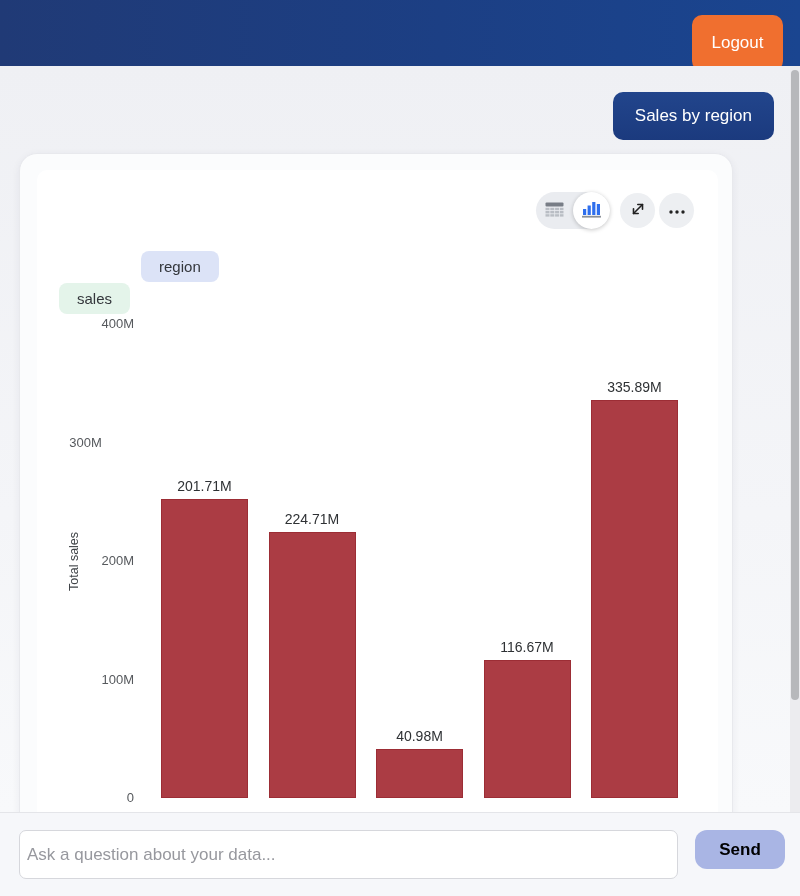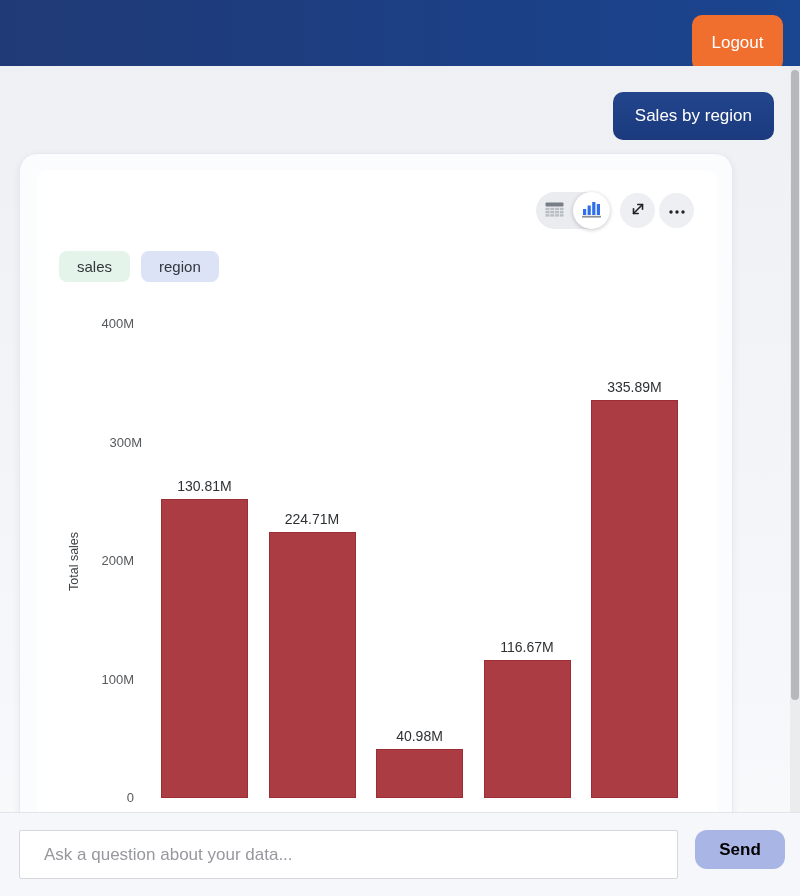--- a/index.html
+++ b/index.html
@@ -43,41 +43,41 @@
   .toggle-btn.active { background:#ffffff; box-shadow:0 1px 4px rgba(0,0,0,0.22); }
   .circle-btn { width:35px; height:35px; border:none; background:#edeff2; border-radius:50%;
     display:flex; align-items:center; justify-content:center; cursor:pointer; padding:0; }
   .circle-btn.expand { margin-left:10px; }
   .circle-btn.more { margin-left:4px; }
 
   
   .tokens { position:absolute; left:22px; top:81px; display:flex; gap:11px; }
   .token { height:31px; border-radius:8px; padding:0 18px; display:flex; align-items:center;
     font-size:15px; color:#33363b; cursor:pointer; }
-  .token.measure { background:#e4f4ea; }
+  .token.measure { background:#e4f4ea;margin-top:32px; }
   .token.attribute { background:#dce3f7; }
 
   
   .chart { position:absolute; left:0; top:131px; width:681px; height:614px; overflow:hidden; }
   .y-tick-label { position:absolute; width:97px; text-align:right; font-size:13px; color:#56595d; }
   .y-axis-title { position:absolute; left:30px; top:190px; height:140px; width:18px;
     writing-mode:vertical-rl; transform:rotate(180deg); text-align:center;
     font-size:12.5px; color:#3f4347; }
   .chart-bar { position:absolute; width:87px; border:1px solid #9c2d35; background:#ab3c44; }
   .bar-value { position:absolute; transform:translateX(-50%); font-size:14px; color:#2e3134; white-space:nowrap; }
 
   
   .scrollbar-track { position:absolute; right:0; top:0; width:10px; height:746px; background:#ececef; }
   .scrollbar-thumb { position:absolute; right:1px; top:4px; width:8px; height:630px; background:#b7b8bb; border-radius:4px; }
 
   
   .composer { position:absolute; left:0; top:812px; width:800px; height:84px;
     background:#f6f7fa; border-top:1px solid #e4e5e9; }
   .composer-input { position:absolute; left:19px; top:17px; width:659px; height:49px;
-    background:#ffffff; border:1.5px solid #d6d7dc; border-radius:2px; padding:0 24px;
+    background:#ffffff; border:1.5px solid #d6d7dc; border-radius:7px; padding:0 7px;
     font-size:17px; color:#3c3c40; font-family:"Liberation Sans",sans-serif; outline:none; }
   .composer-input::placeholder { color:#97989e; }
   .send-btn { position:absolute; left:695px; top:17px; width:90px; height:39px;
     background:#a9b5e4; border:none; border-radius:12px; color:#000000; font-size:17px; font-weight:bold;
     font-family:"Liberation Sans",sans-serif; cursor:pointer; }
 </style>
 </head>
 <body>
 
 <div class="app">
@@ -156,26 +156,26 @@
         </div>
 
         <div class="tokens">
           <span class="token measure">sales</span>
           <span class="token attribute">region</span>
         </div>
 
         <div class="chart">
           <div class="y-axis-title">Total sales</div>
         <div class="y-tick-label" style="left: 0px; width: 97px; top: 15px;">400M</div>
-            <div class="y-tick-label" style="left: 8px; width: 97px; top: 133.5px;">300M</div>
+            <div class="y-tick-label" style="left: 0px; width: 97px; top: 133.5px; text-align: center;">300M</div>
             <div class="y-tick-label" style="left: 0px; width: 97px; top: 252px;">200M</div>
             <div class="y-tick-label" style="left: 0px; width: 97px; top: 370.5px;">100M</div>
             <div class="y-tick-label" style="left: 0px; width: 97px; top: 489px;">0</div>
             <div class="chart-bar" style="left: 124px; top: 197.847px; height: 299.153px; background: rgb(171, 60, 68); border-color: rgb(156, 45, 53);"></div>
-            <div class="bar-value" style="left: 167.5px; top: 176.847px;">130.81M</div>
+            <div class="bar-value" style="left: 167.5px; top: 176.847px;">201.71M</div>
             <div class="chart-bar" style="left: 231.5px; top: 230.719px; height: 266.281px; background: rgb(171, 60, 68); border-color: rgb(156, 45, 53);"></div>
             <div class="bar-value" style="left: 275px; top: 209.719px;">224.71M</div>
             <div class="chart-bar" style="left: 339px; top: 448.439px; height: 48.5613px; background: rgb(171, 60, 68); border-color: rgb(156, 45, 53);"></div>
             <div class="bar-value" style="left: 382.5px; top: 427.439px;">40.98M</div>
             <div class="chart-bar" style="left: 446.5px; top: 358.746px; height: 138.254px; background: rgb(171, 60, 68); border-color: rgb(156, 45, 53);"></div>
             <div class="bar-value" style="left: 490px; top: 337.746px;">116.67M</div>
             <div class="chart-bar" style="left: 554px; top: 98.9703px; height: 398.03px; background: rgb(171, 60, 68); border-color: rgb(156, 45, 53);"></div>
             <div class="bar-value" style="left: 597.5px; top: 77.9703px;">335.89M</div>
           </div>
 

